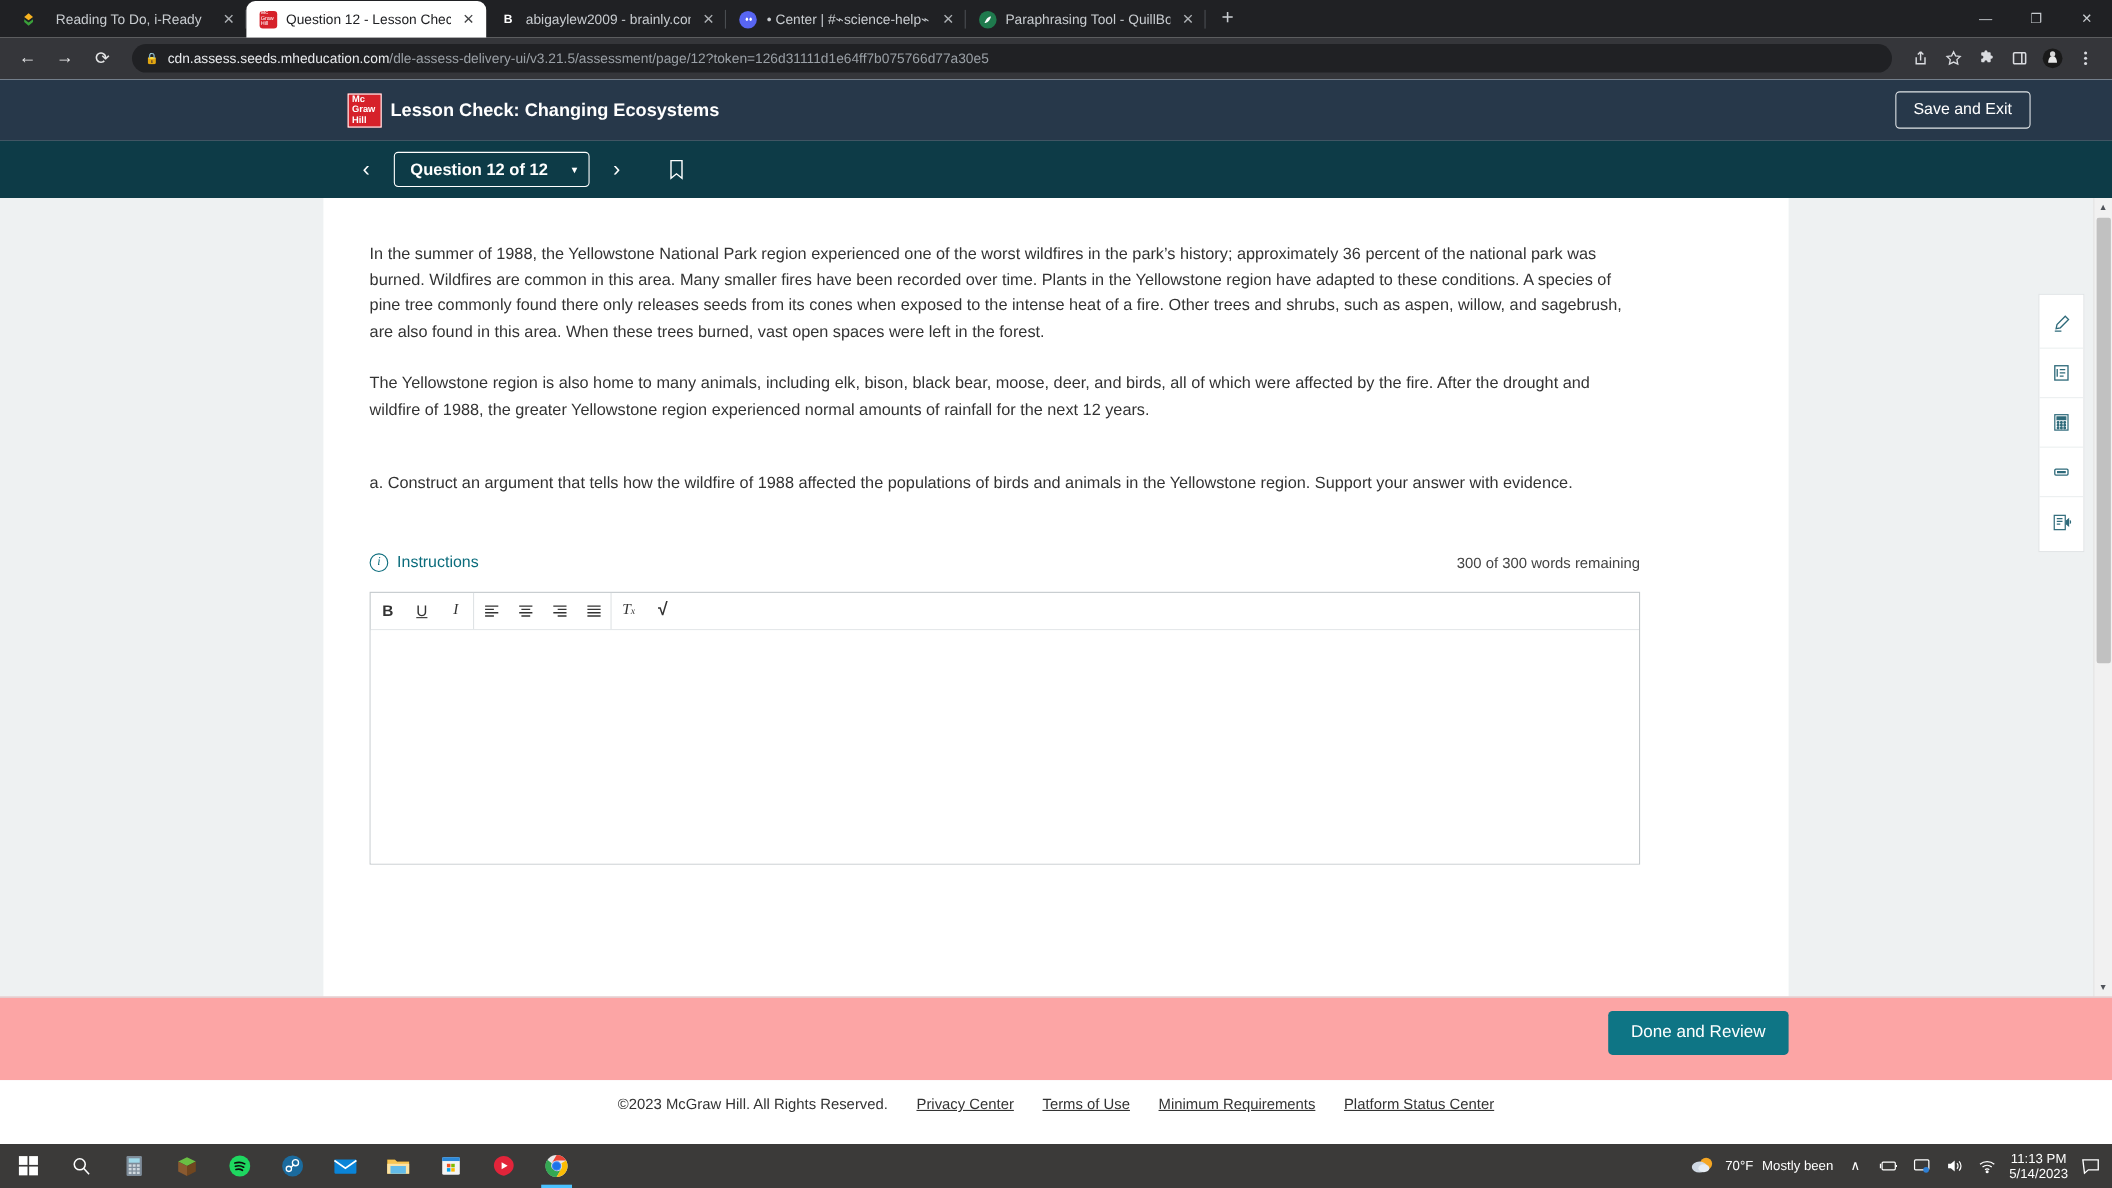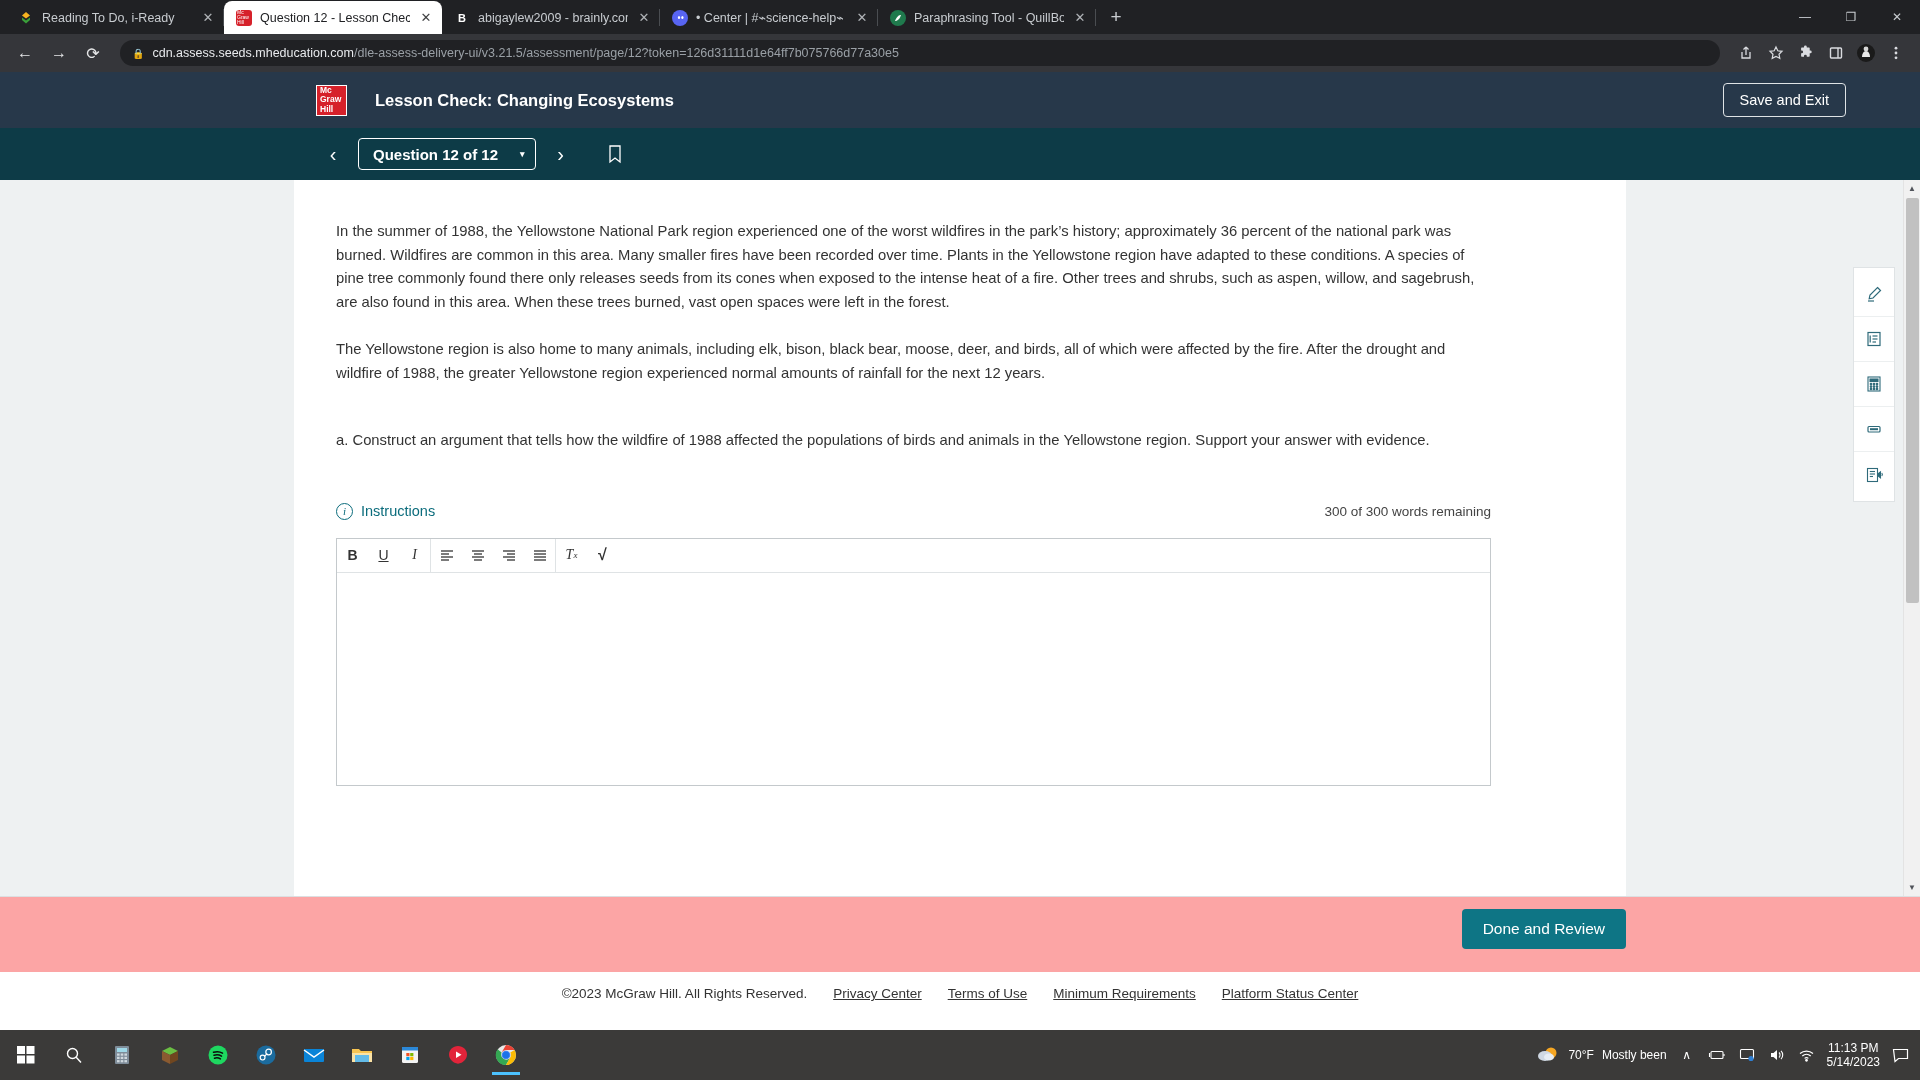--- a/index.html
+++ b/index.html
@@ -47,20 +47,21 @@
     border-radius: 3px;
     display: flex; align-items: center; justify-content: center;
     font-size: 9px; color: #fff; overflow: hidden;
   }
   .tab .tab-title {
     flex: 1;
     white-space: nowrap;
     overflow: hidden;
     text-overflow: clip;
     font-size: 12.5px;
+    text-align: center;
   }
   .tab .tab-close {
     width: 16px; height: 16px;
     display: flex; align-items: center; justify-content: center;
     font-size: 13px; line-height: 1; opacity: .85;
   }
   .newtab {
     width: 28px; height: 28px;
     margin: 0 0 3px 6px;
     display: flex; align-items: center; justify-content: center;
@@ -133,21 +134,21 @@
     line-height: 9.5px;
     display: flex; flex-direction: column;
     align-items: flex-start; justify-content: center;
     padding-left: 3px;
     flex-shrink: 0;
   }
   .app-title {
     color: #fff;
     font-size: 16.5px;
     font-weight: bold;
-    margin-left: 28px;
+    margin-left: 8px;
   }
   .save-exit {
     margin-left: auto;
     border: 1px solid #dfe3e6;
     border-radius: 4px;
     color: #fff;
     background: transparent;
     font-size: 14.5px;
     padding: 8px 16px;
     font-family: inherit;
@@ -323,21 +324,21 @@
     justify-content: center;
     gap: 26px;
     padding-top: 14px;
     font-size: 13.5px;
     color: #333;
   }
   .legal a { color: #333; text-decoration: underline; }
 
   
   .taskbar {
-    height: 50px;
+    height: 40px;
     background: #3b3a39;
     display: flex;
     align-items: center;
     padding: 0 2px;
     position: relative;
   }
   .tb-item {
     width: 48px; height: 40px;
     display: flex; align-items: center; justify-content: center;
     position: relative;

